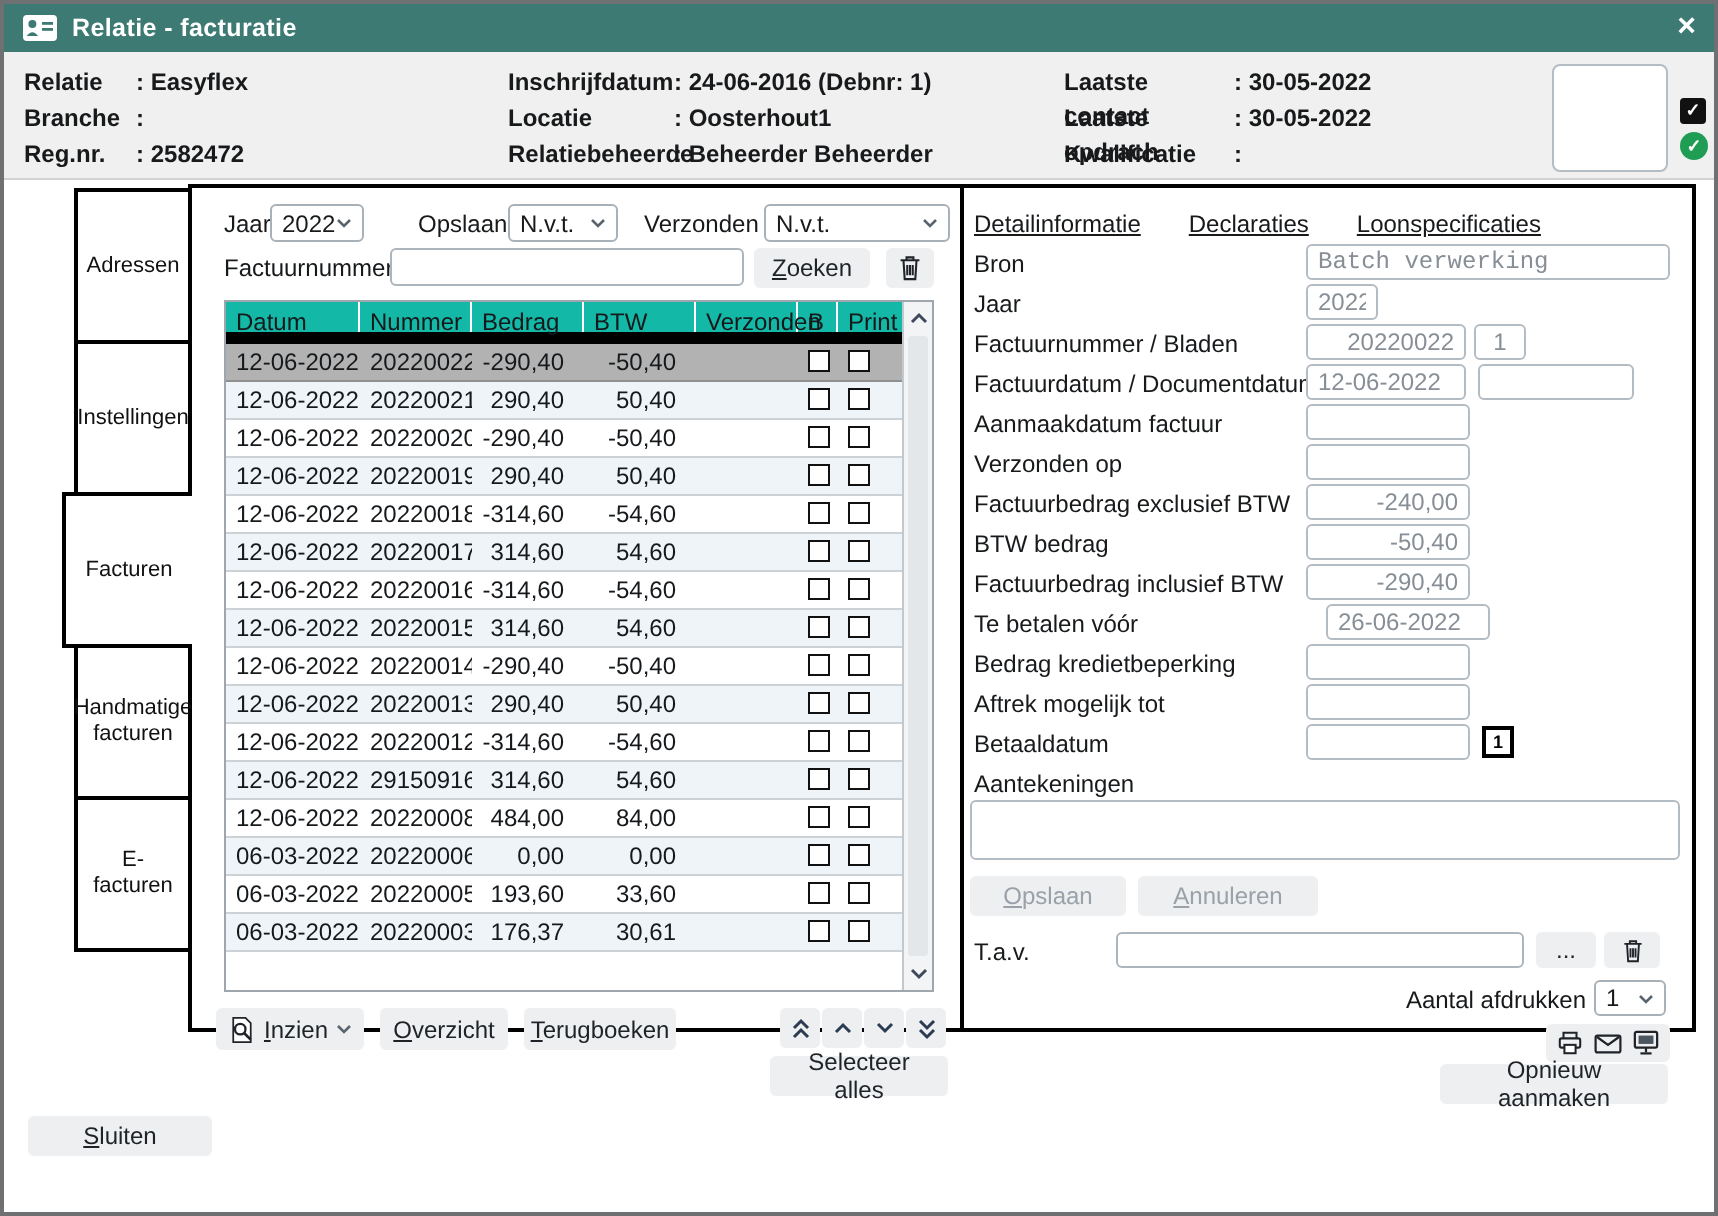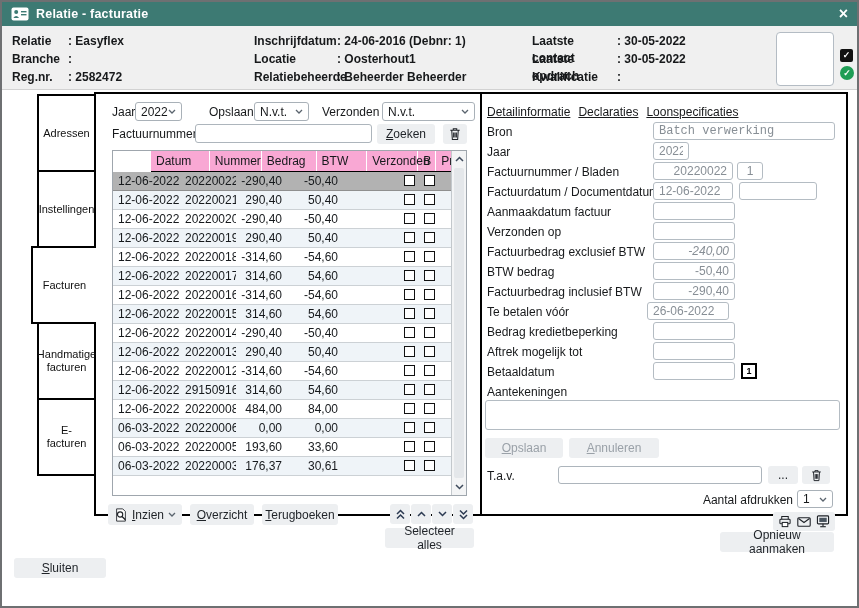--- a/index.html
+++ b/index.html
@@ -54,40 +54,40 @@
   .btn { position:absolute; height:20px; background:#edeff1; border:none; border-radius:3px;
          font-family:inherit; font-size:12px; color:#1f2328; display:flex; align-items:center;
          justify-content:center; gap:4px; padding:0 6px; }
   .btn.disabled { color:#9aa1a8; }
   .ak { display:inline-block; }
   .ak::first-letter { text-decoration:underline; }
 
   
   .table { position:absolute; left:16px; top:56px; width:355px; height:346px;
            border:1px solid #9fa6ad; background:#fff; overflow:hidden; }
-  .thead { display:flex; height:21px; background:#f9a8d4; border-bottom:1px solid #000000;margin-left:38px; }
+  .thead { display:flex; height:21px; background:#14b8a6; border-bottom:6px solid #000000; }
   .th { padding:3px 0 0 5px; font-size:12px; color:#16191c; border-right:1px solid #fff; }
   .trow { display:flex; height:19px; border-bottom:1px solid #ccd1d5; background:#fff; }
   .trow:nth-child(even) { background:#eff4f8; }
   .trow.selected { background:#b2b2b2; border-bottom-color:#8f8f8f; }
   .c { font-size:12px; color:#16191c; line-height:18px; padding-left:5px; overflow:hidden; white-space:nowrap; }
   .c-datum { width:67px; } .c-nummer { width:56px; }
   .c-bedrag { width:56px; text-align:right; padding-left:0; padding-right:10px; }
   .c-btw   { width:56px; text-align:right; padding-left:0; padding-right:10px; }
   .c-verz  { width:51px; } .c-b { width:20px; } .c-print { width:32px; }
   .cb { width:11px; height:11px; border:1px solid #111; background:#fff; display:inline-block; margin-top:3px; }
   .scroll { position:absolute; top:0; right:0; bottom:0; width:15px; background:#f3f4f5;
             border-left:1px solid #c3c8cc; }
   .sbtn { position:absolute; left:0; right:0; height:16px; display:flex; align-items:center; justify-content:center; }
   .sbtn.up { top:0; } .sbtn.down { bottom:0; }
   .sthumb { position:absolute; left:2px; right:2px; top:17px; bottom:17px; background:#e4e7ea; border-radius:2px; }
 
   
   .dlink { position:static; font-size:12px; color:#17191b; text-decoration:underline; }
-  .links { position:absolute; left:391px; top:11px; display:flex; gap:8px; }
+  .links { position:absolute; left:391px; top:11px; display:flex; gap:24px; }
   .drow { position:absolute; left:391px; width:357px; height:20px; }
   .dlabel { position:absolute; left:0; top:3px; font-size:12px; color:#17191b; white-space:nowrap; }
   .dinput { position:absolute; top:0; height:18px; border:1px solid #b4bcc3; border-radius:3px;
             font-size:12px; padding:0 5px; background:#fff; color:#17191b; }
   .muted { color:#878e95; }
   .tr { text-align:right; } .tc { text-align:center; }
   .calbtn { position:absolute; left:254px; top:1px; width:16px; height:16px; border:2px solid #000;
             background:#fff; font-size:9px; font-weight:bold; line-height:12px; text-align:center; }
   .notes { position:absolute; left:389px; top:306px; width:355px; height:30px; border:1px solid #b4bcc3;
            border-radius:3px; resize:none; font-size:12px; padding:2px 5px; }
@@ -468,33 +468,33 @@
     <div class="drow" style="top:108px">
       <span class="dlabel">Aanmaakdatum factuur</span>
       <input class="dinput" style="left: 166px; width: 82px;" value="">
     </div>
     <div class="drow" style="top:128px">
       <span class="dlabel">Verzonden op</span>
       <input class="dinput" style="left: 166px; width: 82px;" value="">
     </div>
     <div class="drow" style="top:148px">
       <span class="dlabel">Factuurbedrag exclusief BTW</span>
-      <input class="dinput muted tr" style="left: 166px; width: 82px; font-style: italic;" readonly="" value="-240,00">
+      <input class="dinput muted tr" style="left: 166px; width: 82px;" readonly="" value="-240,00">
     </div>
     <div class="drow" style="top:168px">
       <span class="dlabel">BTW bedrag</span>
       <input class="dinput muted tr" style="left: 166px; width: 82px;" readonly="" value="-50,40">
     </div>
     <div class="drow" style="top:188px">
       <span class="dlabel">Factuurbedrag inclusief BTW</span>
       <input class="dinput muted tr" style="left: 166px; width: 82px;" readonly="" value="-290,40">
     </div>
     <div class="drow" style="top:208px">
       <span class="dlabel">Te betalen vóór</span>
-      <input class="dinput muted" style="left: 160px; width: 82px;" readonly="" value="26-06-2022">
+      <input class="dinput muted" style="left: 176px; width: 82px;" readonly="" value="26-06-2022">
     </div>
     <div class="drow" style="top:228px">
       <span class="dlabel">Bedrag kredietbeperking</span>
       <input class="dinput" style="left: 166px; width: 82px;" value="">
     </div>
     <div class="drow" style="top:248px">
       <span class="dlabel">Aftrek mogelijk tot</span>
       <input class="dinput" style="left: 166px; width: 82px;" value="">
     </div>
     <div class="drow" style="top:268px">

